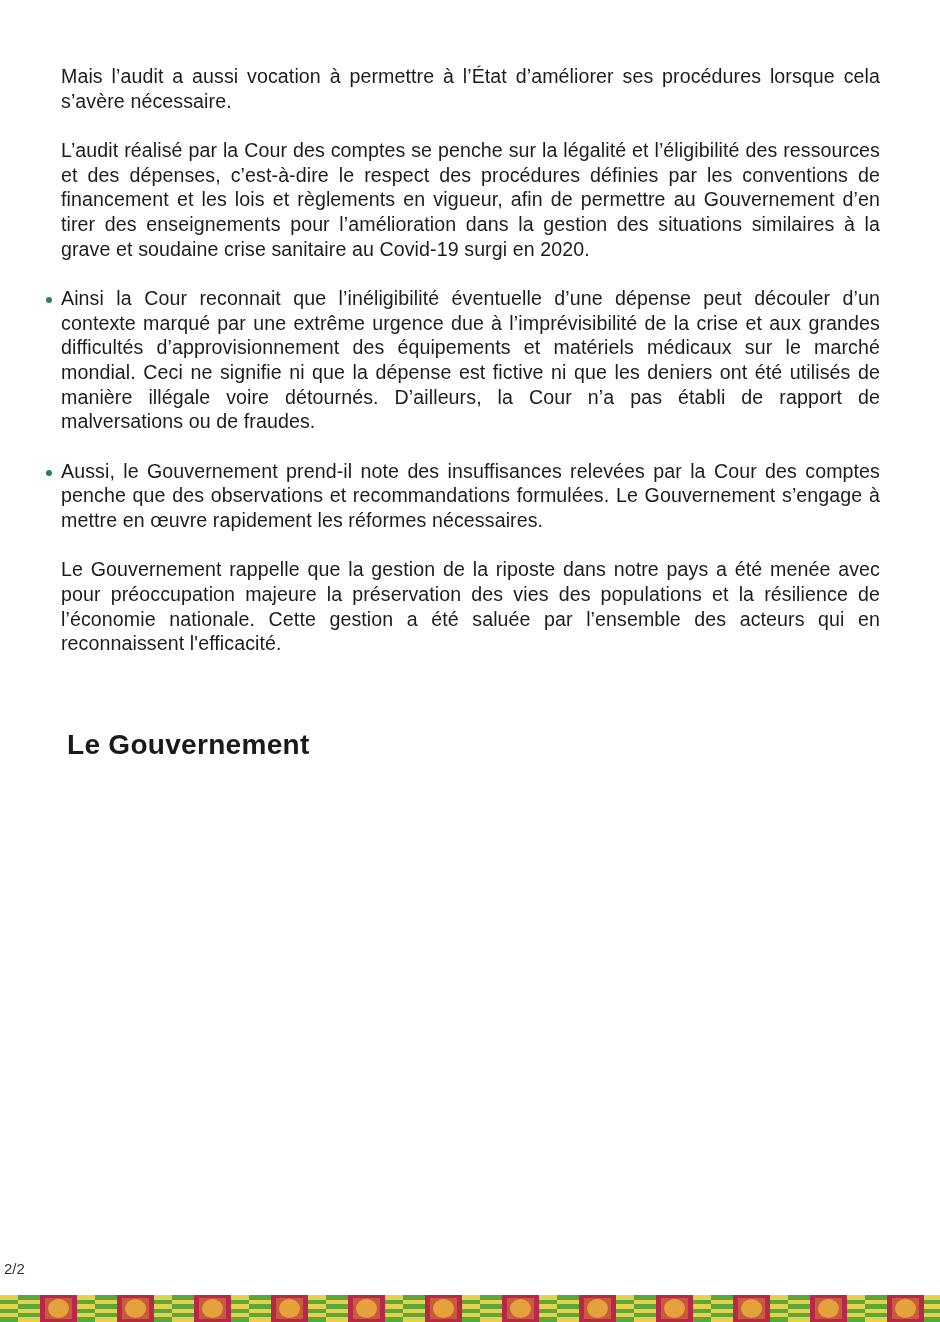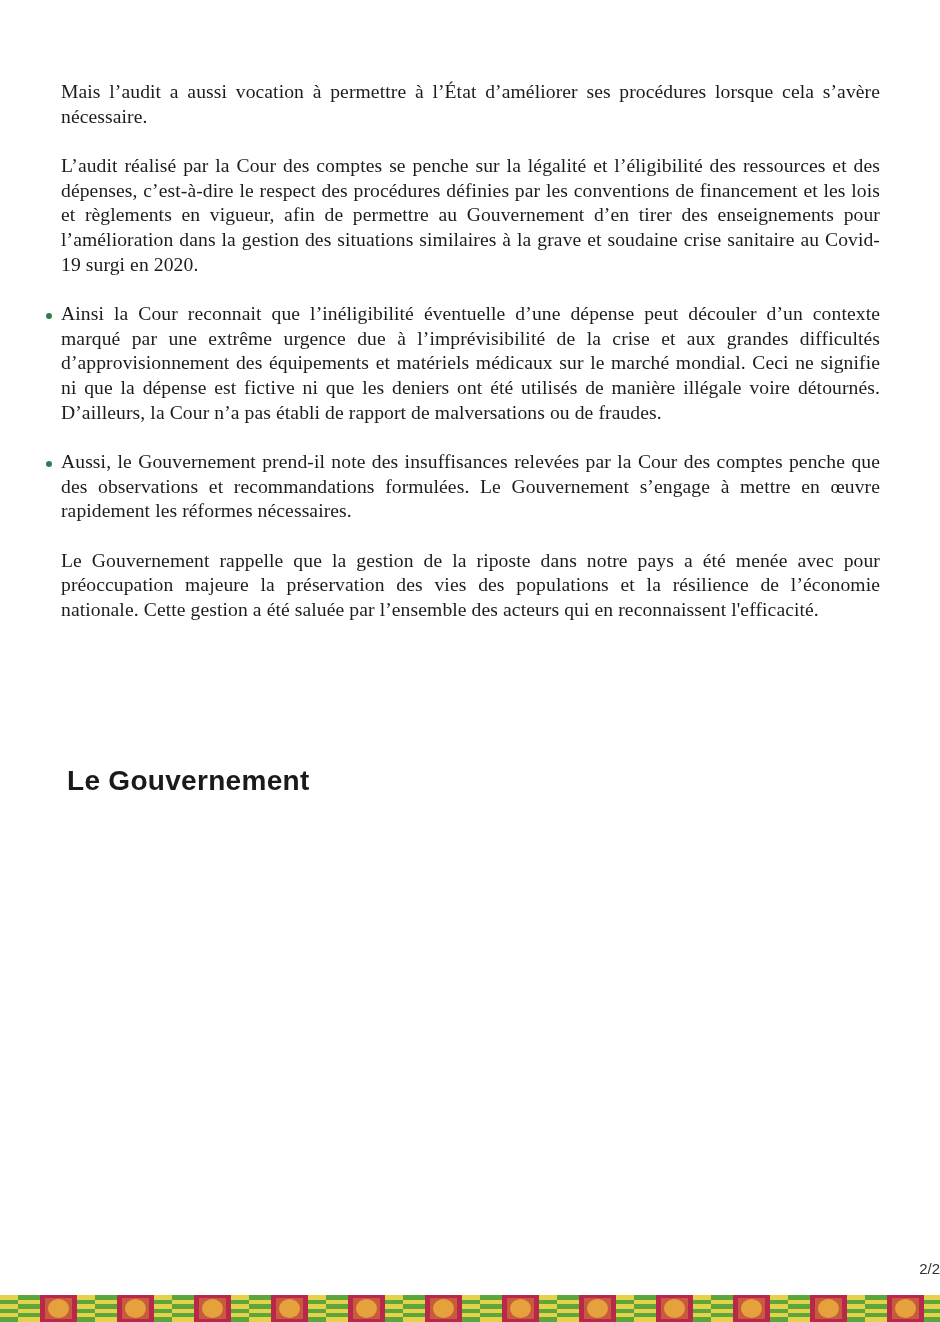--- a/index.html
+++ b/index.html
@@ -1,35 +1,35 @@
 <!DOCTYPE html>
 <html><head>
 <meta charset="utf-8">
 <style>
   html, body { margin: 0; padding: 0; }
   body {
     width: 940px; height: 1322px; background: #ffffff; position: relative; overflow: hidden;
     font-family: "Liberation Sans", sans-serif; color: #1c1c1c;
   }
   .content {
-    position: absolute; left: 61px; top: 80px; width: 819px;
-    font-size: 19.6px; line-height: 24.7px; letter-spacing: 0.1px; font-family: Liberation Serif, serif;
+    position: absolute; left: 61px; top: 64px; width: 819px;
+    font-size: 19.6px; line-height: 24.7px; letter-spacing: 0.1px;
   }
   .para { margin: 0 0 24.5px 0; text-align: justify; }
   .bullet-para { position: relative; }
   .bullet-dot {
     position: absolute; left: -15px; top: 11px; width: 6px; height: 6px;
     border-radius: 50%; background: #2e7d4f;
   }
   .signature {
-    position: absolute; left: 67px; top: 765px;
+    position: absolute; left: 67px; top: 729px;
     font-size: 28px; font-weight: bold; letter-spacing: 0.3px; color: #1a1a1a;
   }
   .page-number {
-    position: absolute; left: 12px; width: 928px; top: 1260px; text-align: right;
+    position: absolute; left: 4px; width: 928px; top: 1260px; text-align: left;
     font-size: 15px; color: #333;
   }
   .band {
     position: absolute; left: 0; top: 1295px; width: 940px; height: 27px;
     display: flex; overflow: hidden;
   }
   .motif { display: flex; flex: 0 0 auto; height: 27px; }
   .kente {
     width: 40px; height: 27px;
     background:

